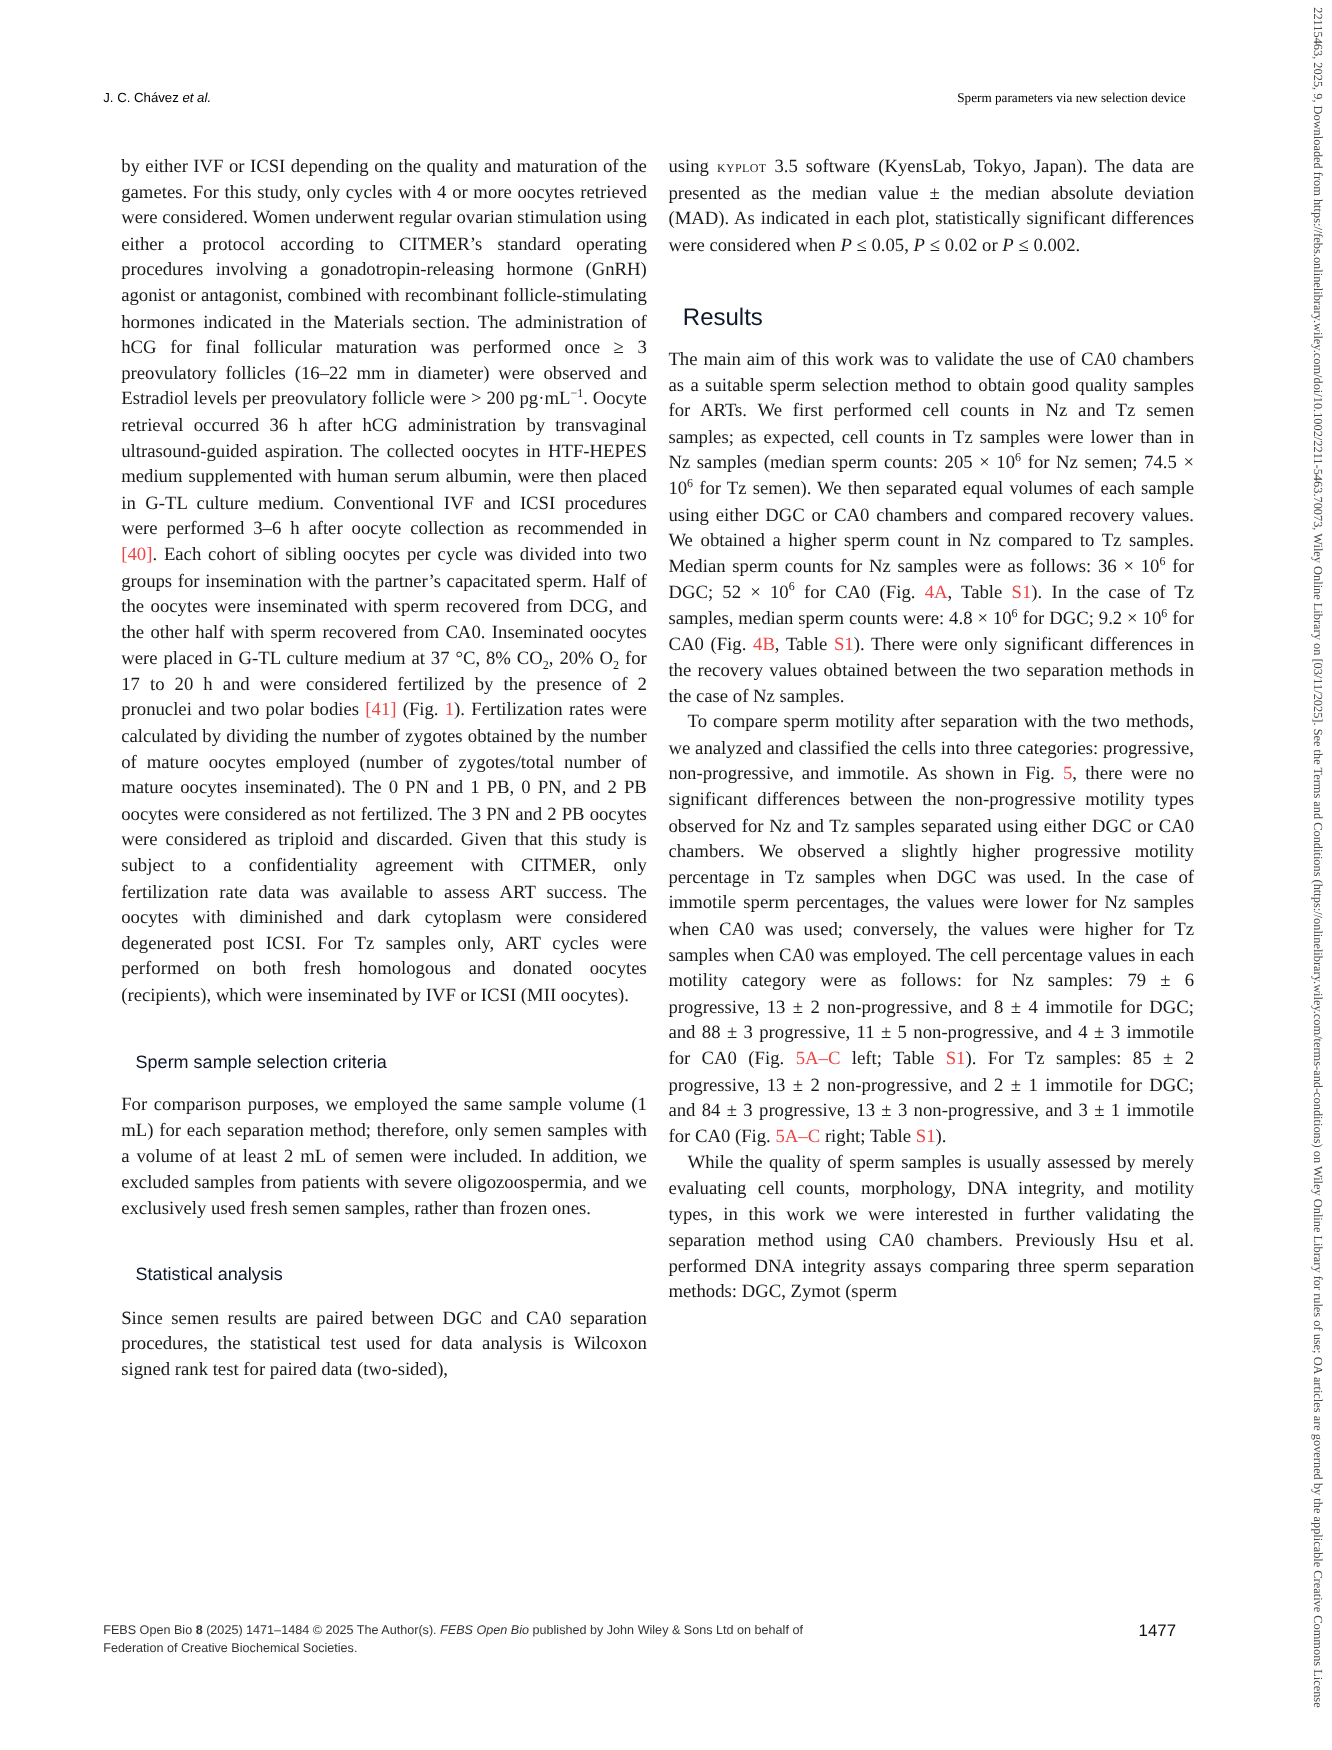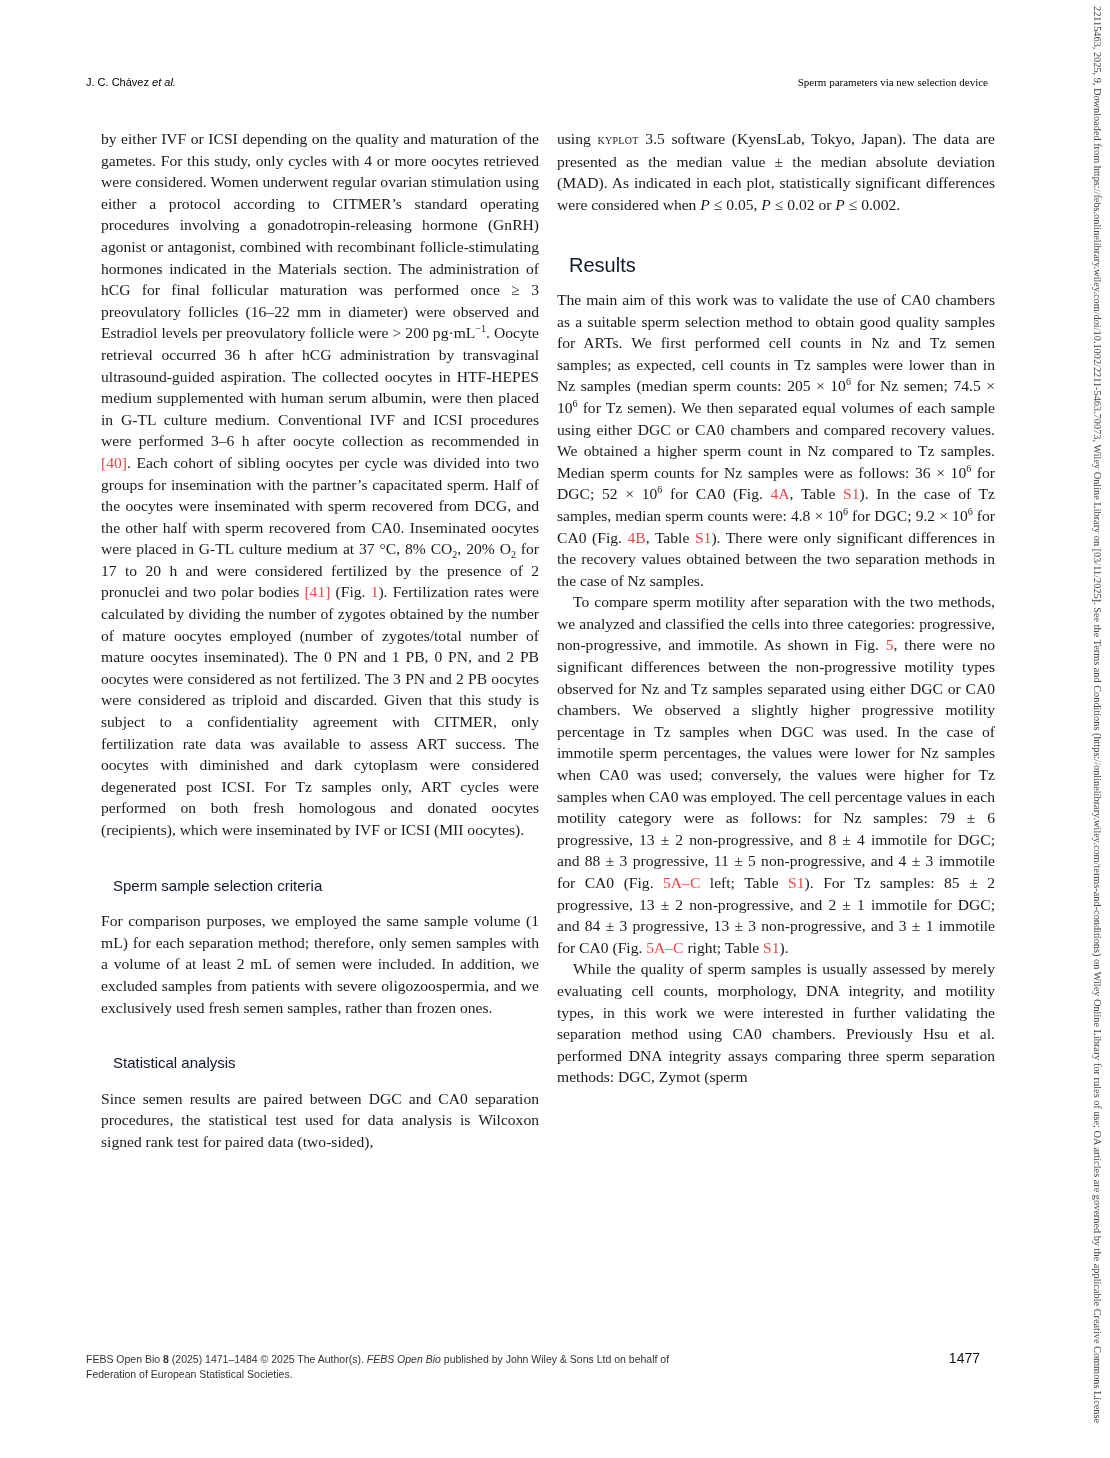--- a/index.html
+++ b/index.html
@@ -75,17 +75,17 @@
 
   <p><span>The main aim of this work was to validate the use of CA0 chambers as a suitable sperm selection method to obtain good quality samples for ARTs. We first performed cell counts in Nz and Tz semen samples; as expected, cell counts in Tz samples were lower than in Nz samples (median sperm counts: 205 × 10</span><sup>6</sup><span> for Nz semen; 74.5 × 10</span><sup>6</sup><span> for Tz semen). We then separated equal volumes of each sample using either DGC or CA0 chambers and compared recovery values. We obtained a higher sperm count in Nz compared to Tz samples. Median sperm counts for Nz samples were as follows: 36 × 10</span><sup>6</sup><span> for DGC; 52 × 10</span><sup>6</sup><span> for CA0 (Fig. </span><span class="link">4A</span><span>, Table </span><span class="link">S1</span><span>). In the case of Tz samples, median sperm counts were: 4.8 × 10</span><sup>6</sup><span> for DGC; 9.2 × 10</span><sup>6</sup><span> for CA0 (Fig. </span><span class="link">4B</span><span>, Table </span><span class="link">S1</span><span>). There were only significant differences in the recovery values obtained between the two separation methods in the case of Nz samples.</span></p>
 
   <p class="indent"><span>To compare sperm motility after separation with the two methods, we analyzed and classified the cells into three categories: progressive, non-progressive, and immotile. As shown in Fig. </span><span class="link">5</span><span>, there were no significant differences between the non-progressive motility types observed for Nz and Tz samples separated using either DGC or CA0 chambers. We observed a slightly higher progressive motility percentage in Tz samples when DGC was used. In the case of immotile sperm percentages, the values were lower for Nz samples when CA0 was used; conversely, the values were higher for Tz samples when CA0 was employed. The cell percentage values in each motility category were as follows: for Nz samples: 79 ± 6 progressive, 13 ± 2 non-progressive, and 8 ± 4 immotile for DGC; and 88 ± 3 progressive, 11 ± 5 non-progressive, and 4 ± 3 immotile for CA0 (Fig. </span><span class="link">5A–C</span><span> left; Table </span><span class="link">S1</span><span>). For Tz samples: 85 ± 2 progressive, 13 ± 2 non-progressive, and 2 ± 1 immotile for DGC; and 84 ± 3 progressive, 13 ± 3 non-progressive, and 3 ± 1 immotile for CA0 (Fig. </span><span class="link">5A–C</span><span> right; Table </span><span class="link">S1</span><span>).</span></p>
 
   <p class="indent">While the quality of sperm samples is usually assessed by merely evaluating cell counts, morphology, DNA integrity, and motility types, in this work we were interested in further validating the separation method using CA0 chambers. Previously Hsu et al. performed DNA integrity assays comparing three sperm separation methods: DGC, Zymot (sperm</p>
 </div>
 
 <div class="footer">
   <div><span>FEBS Open Bio </span><b>8</b><span> (2025) 1471–1484 © 2025 The Author(s). </span><i>FEBS Open Bio</i><span> published by John Wiley &amp; Sons Ltd on behalf of</span></div>
-  <div>Federation of European Statistical Societies.</div>
+  <div>Federation of Creative Biochemical Societies.</div>
 </div>
 <div class="page-num">1477</div>
 
 <div class="side-note">22115463, 2025, 9, Downloaded from https://febs.onlinelibrary.wiley.com/doi/10.1002/2211-5463.70073, Wiley Online Library on [03/11/2025]. See the Terms and Conditions (https://onlinelibrary.wiley.com/terms-and-conditions) on Wiley Online Library for rules of use; OA articles are governed by the applicable Creative Commons License</div>
 
 </body></html>

